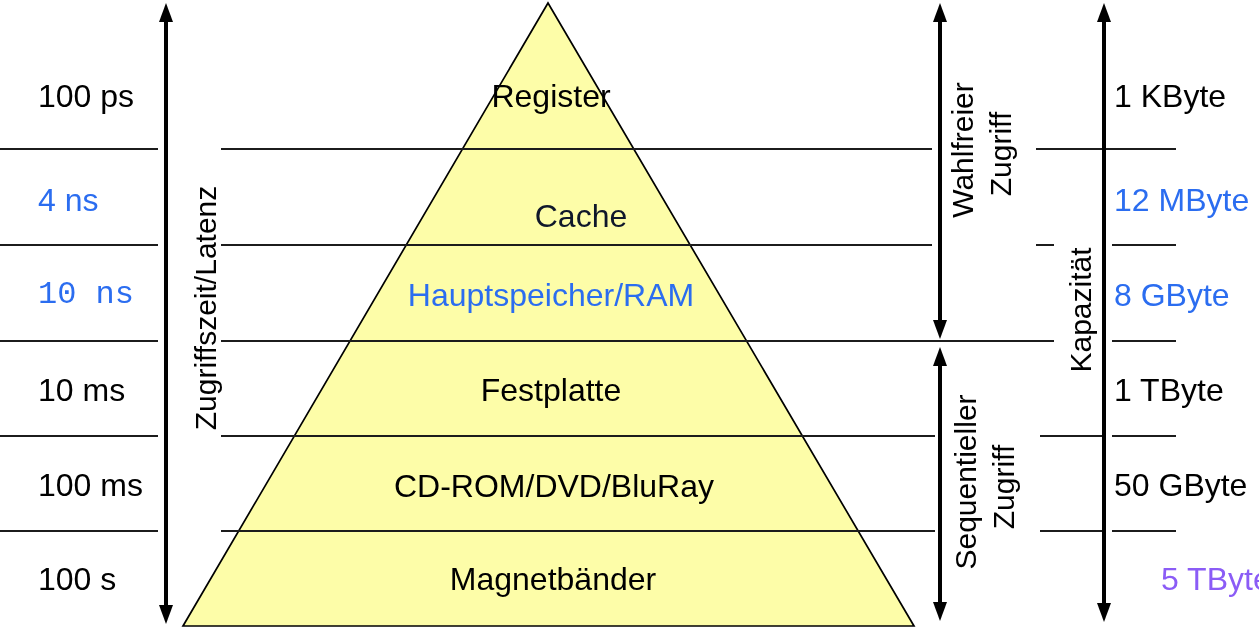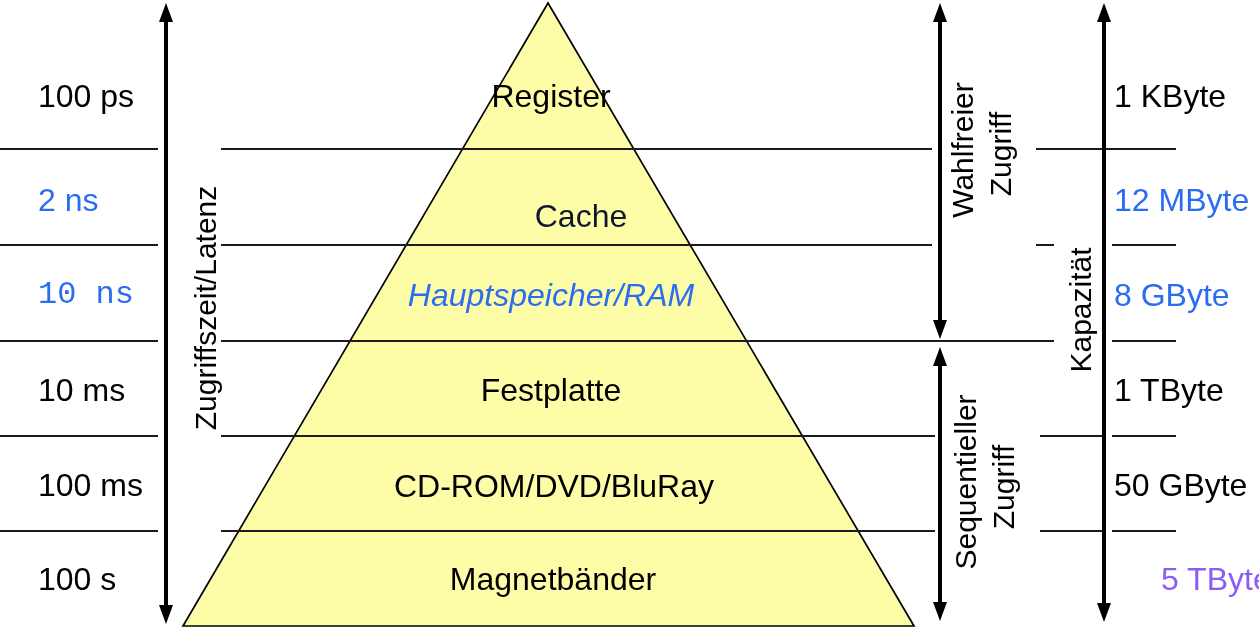--- a/index.html
+++ b/index.html
@@ -79,29 +79,29 @@
   </div>
 
   <div class="rot" style="left:206px;top:308px">Zugriffszeit/Latenz</div>
   <div class="rot" style="left:963px;top:150px">Wahlfreier</div>
   <div class="rot" style="left:1001px;top:154px">Zugriff</div>
   <div class="rot" style="left:966px;top:482px">Sequentieller</div>
   <div class="rot" style="left:1004px;top:487px">Zugriff</div>
   <div class="rot" style="left:1081px;top:310px">Kapazität</div>
 
   <div class="lbl vcenter" style="left: 38px; top: 96px; color: rgb(0, 0, 0);">100 ps</div>
-  <div class="lbl vcenter" style="left: 38px; top: 200px; color: rgb(43, 109, 240);">2 ns</div>
+  <div class="lbl vcenter" style="left: 38px; top: 200px; color: rgb(43, 109, 240);">4 ns</div>
   <div class="lbl vcenter" style="left: 38px; top: 295px; color: rgb(43, 109, 240); font-family: Liberation Mono, monospace;">10 ns</div>
   <div class="lbl vcenter" style="left: 38px; top: 390px; color: rgb(0, 0, 0);">10 ms</div>
   <div class="lbl vcenter" style="left: 38px; top: 485px; color: rgb(0, 0, 0);">100 ms</div>
   <div class="lbl vcenter" style="left: 38px; top: 579px; color: rgb(0, 0, 0);">100 s</div>
 
   <div class="lbl ccenter" style="left: 551px; top: 96px; color: rgb(0, 0, 0);">Register</div>
   <div class="lbl ccenter" style="left: 551px; top: 216px; color: #0f172a; margin-left: 30px;">Cache</div>
-  <div class="lbl ccenter" style="left: 551px; top: 295px; color: rgb(43, 109, 240); font-style: italic;">Hauptspeicher/RAM</div>
+  <div class="lbl ccenter" style="left: 551px; top: 295px; color: rgb(43, 109, 240);">Hauptspeicher/RAM</div>
   <div class="lbl ccenter" style="left: 551px; top: 390px; color: rgb(0, 0, 0); text-align: center;">Festplatte</div>
   <div class="lbl ccenter" style="left: 554px; top: 486px; color: rgb(0, 0, 0);">CD-ROM/DVD/BluRay</div>
   <div class="lbl ccenter" style="left: 553px; top: 579px; color: rgb(0, 0, 0);">Magnetbänder</div>
 
   <div class="lbl vcenter" style="left: 1114px; top: 96px; color: rgb(0, 0, 0);">1 KByte</div>
   <div class="lbl vcenter" style="left: 1114px; top: 200px; color: rgb(43, 109, 240);">12 MByte</div>
   <div class="lbl vcenter" style="left: 1114px; top: 295px; color: rgb(43, 109, 240);">8 GByte</div>
   <div class="lbl vcenter" style="left: 1114px; top: 390px; color: rgb(0, 0, 0);">1 TByte</div>
   <div class="lbl vcenter" style="left: 1114px; top: 485px; color: rgb(0, 0, 0);">50 GByte</div>
   <div class="lbl vcenter" style="left: 1114px; top: 579px; color: #8b5cf6; margin-left: 47px;">5 TByte</div>

